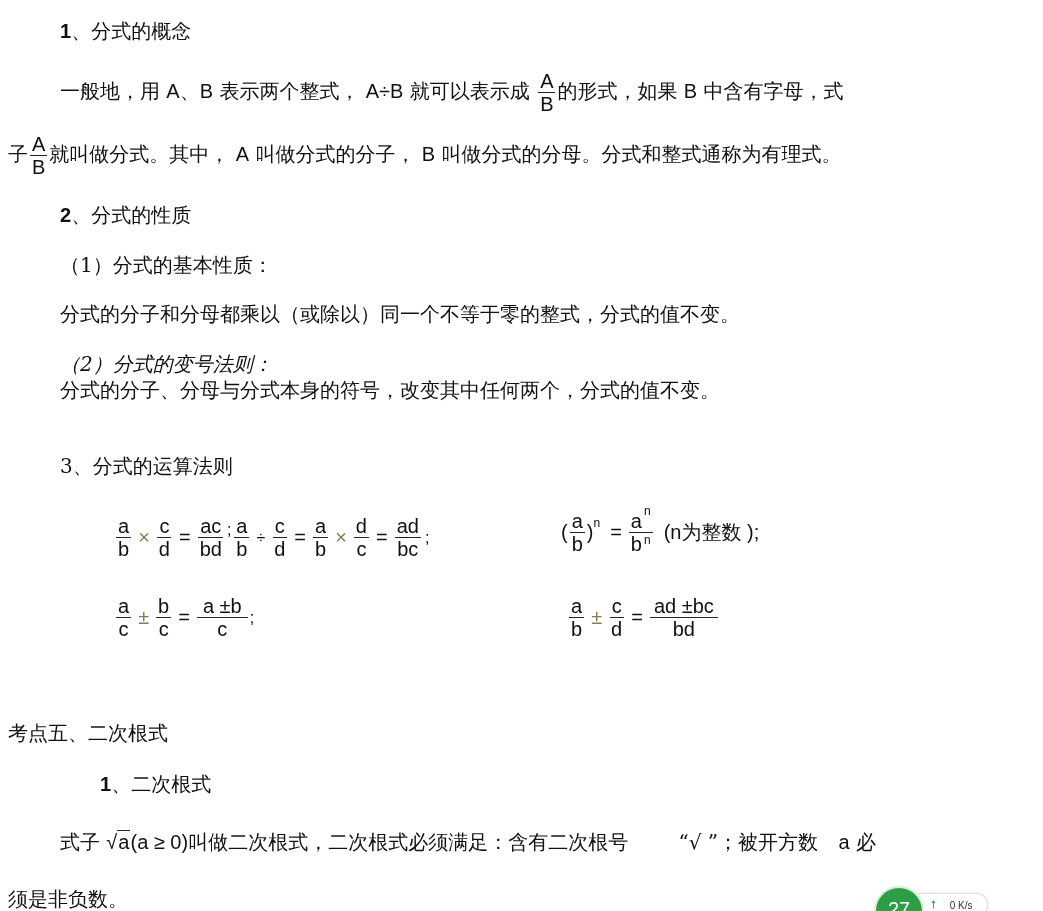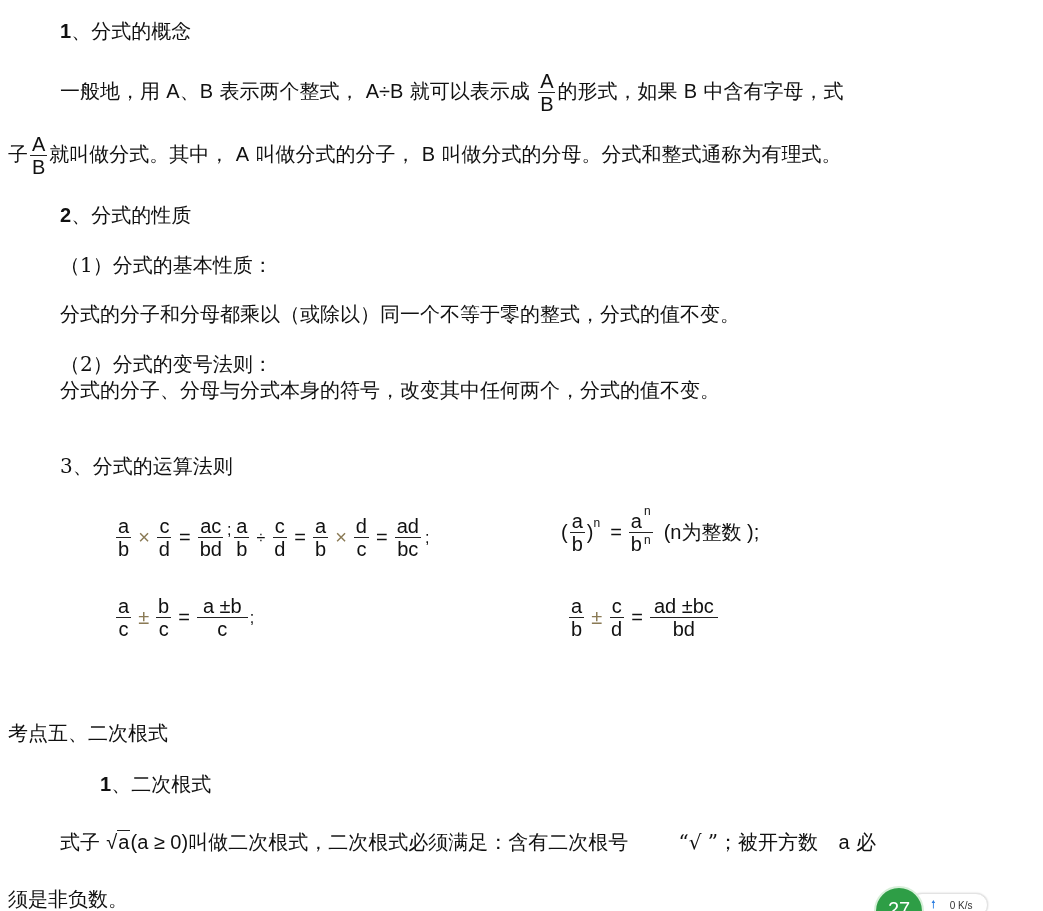--- a/index.html
+++ b/index.html
@@ -58,21 +58,21 @@
       <span class="num">A</span>
       <span class="den">B</span>
     </span><span>就叫做分式。其中， </span><span class="sans">A</span><span> 叫做分式的分子， </span><span class="sans">B</span><span> 叫做分式的分母。分式和整式通称为有理式。</span>
 </div>
 
 <div class="line" style="left:60px; top:203px;">
   <span class="sans bold">2</span><span>、分式的性质</span>
 </div>
 <div class="line" style="left:60px; top:253px;">（1）分式的基本性质：</div>
 <div class="line" style="left:60px; top:302px;font-family:Liberation Serif, serif;">分式的分子和分母都乘以（或除以）同一个不等于零的整式，分式的值不变。</div>
-<div class="line" style="left:60px; top:352px;">（2）分式的变号法则：</div>
+<div class="line" style="left:60px; top:352px;font-style:italic;">（2）分式的变号法则：</div>
 <div class="line" style="left:60px; top:378px;">分式的分子、分母与分式本身的符号，改变其中任何两个，分式的值不变。</div>
 
 <div class="line" style="left:60px; top:454px;">3、分式的运算法则</div>
 
 <div class="math-row" style="left:114px; top:515px;">
   <span class="frac small">
       <span class="num">a</span>
       <span class="den">b</span>
     </span>
   <span class="op tan">×</span>

